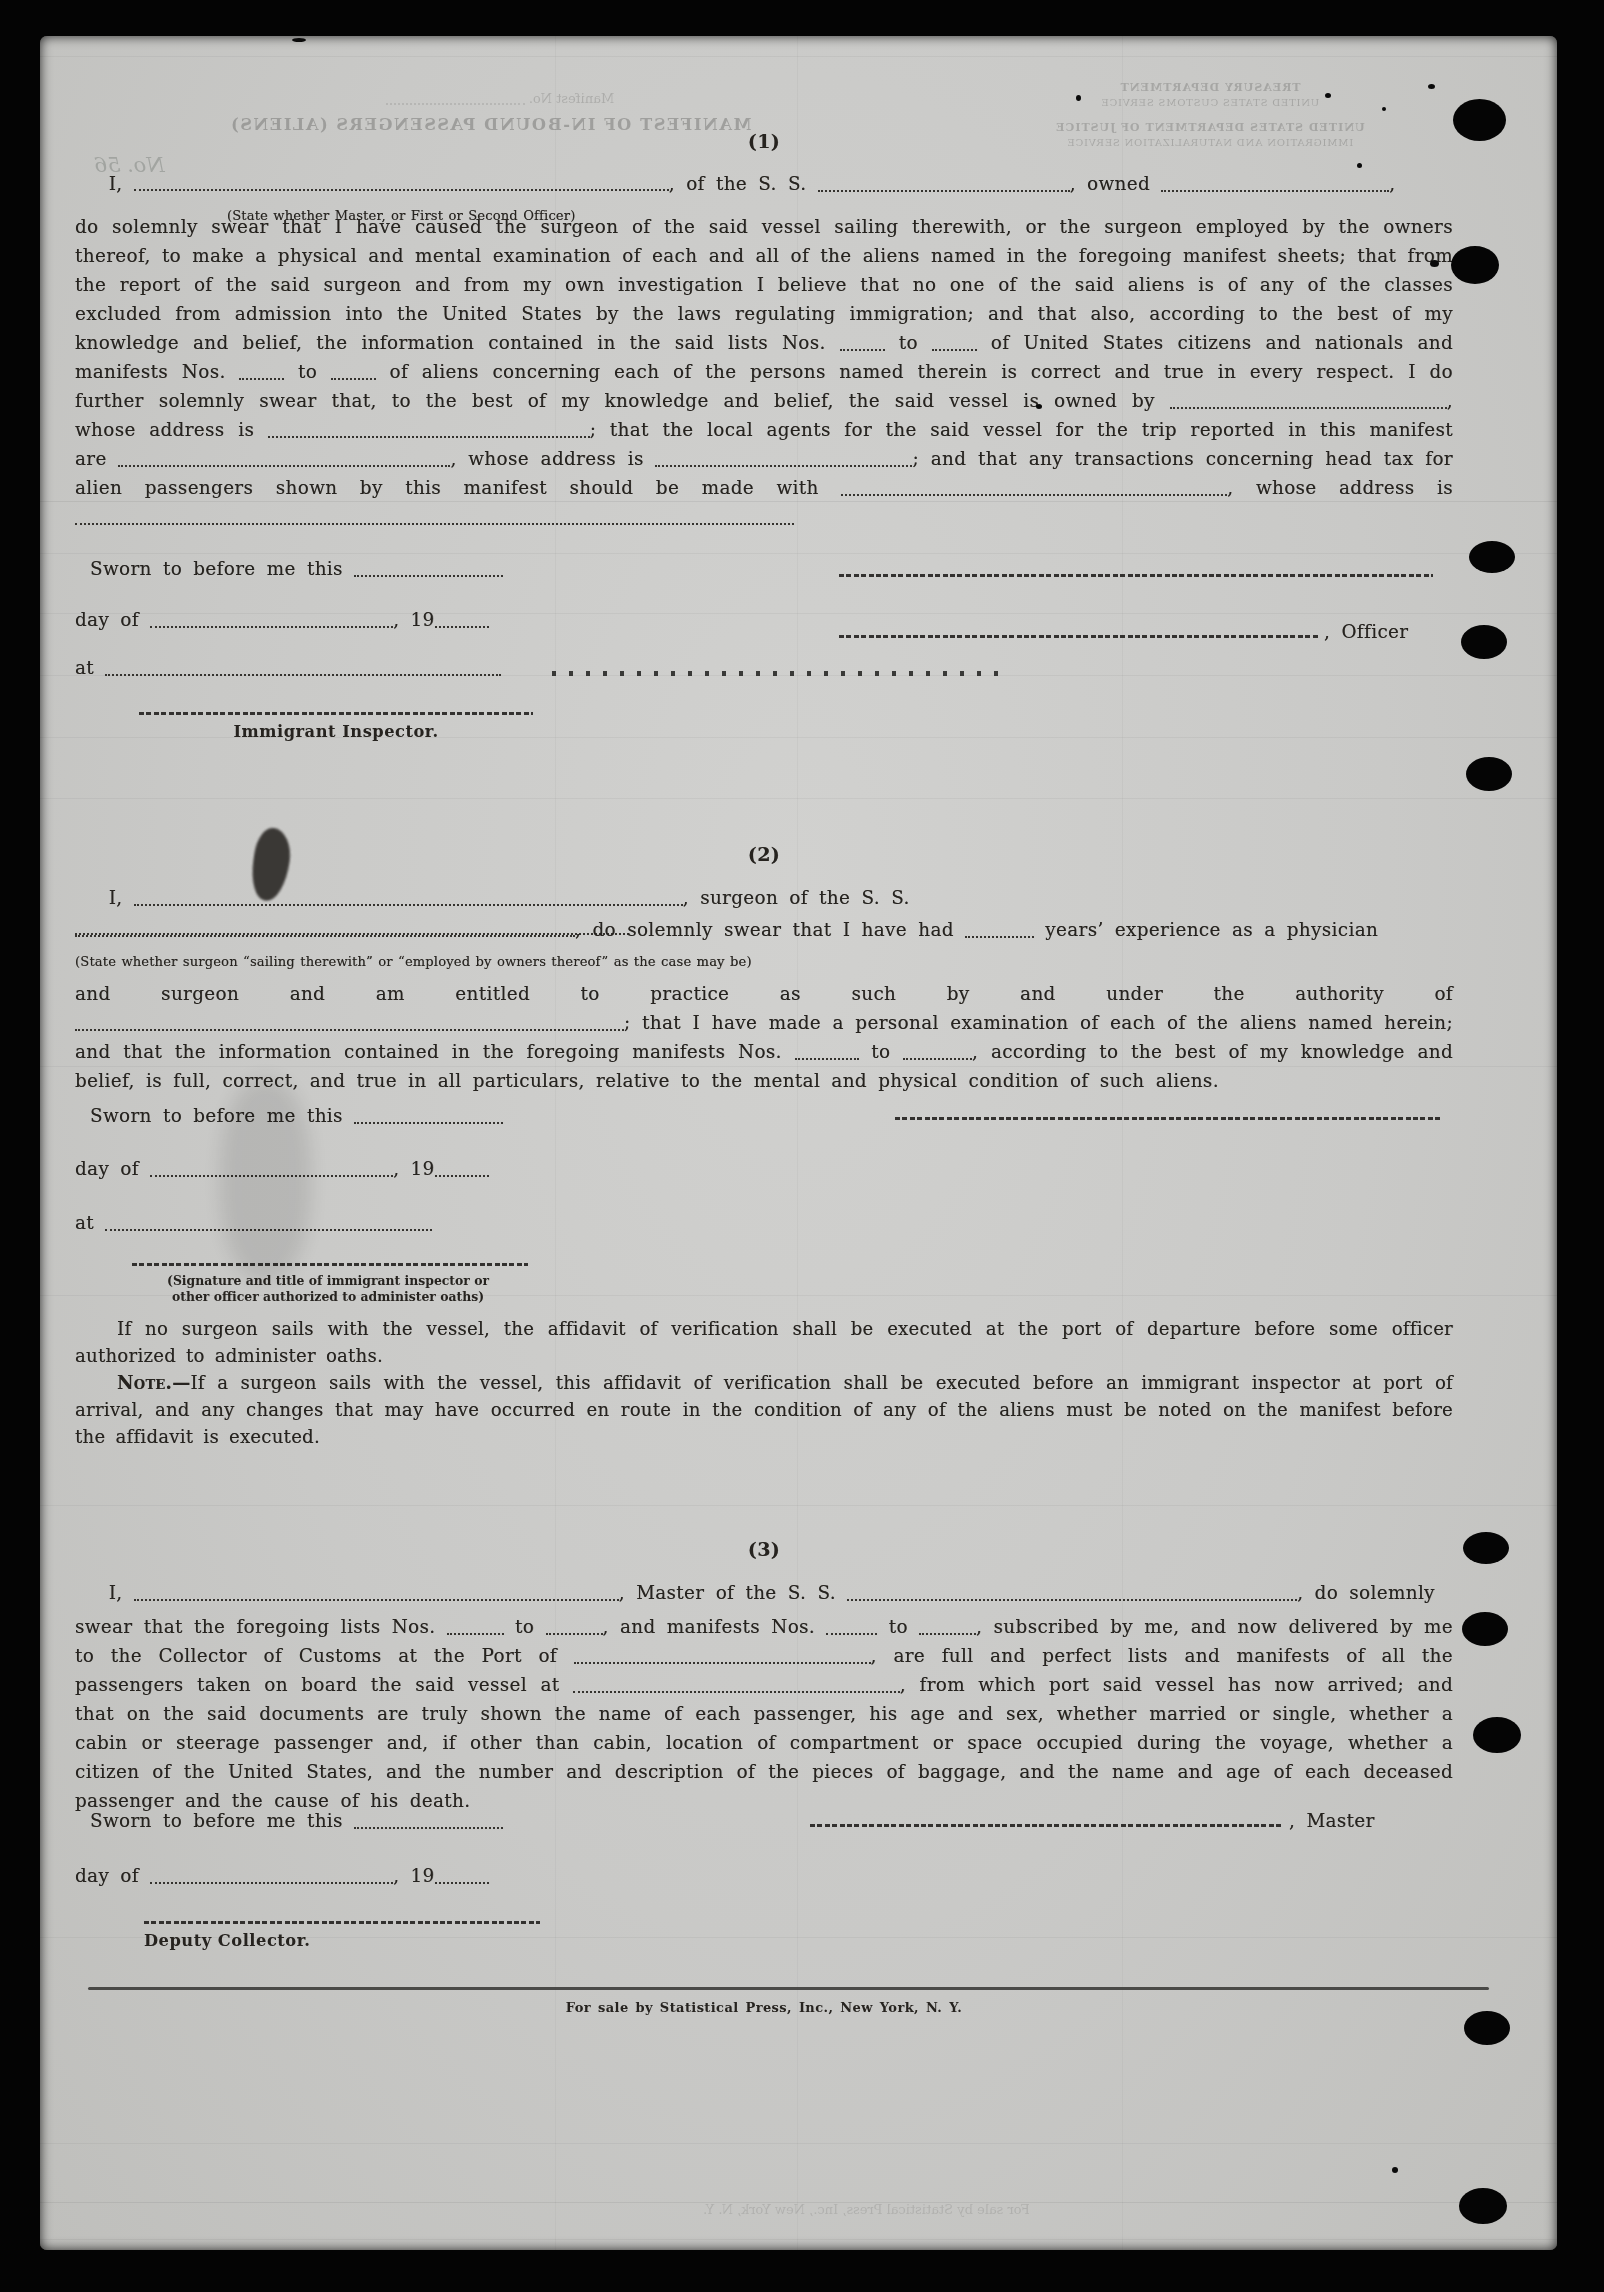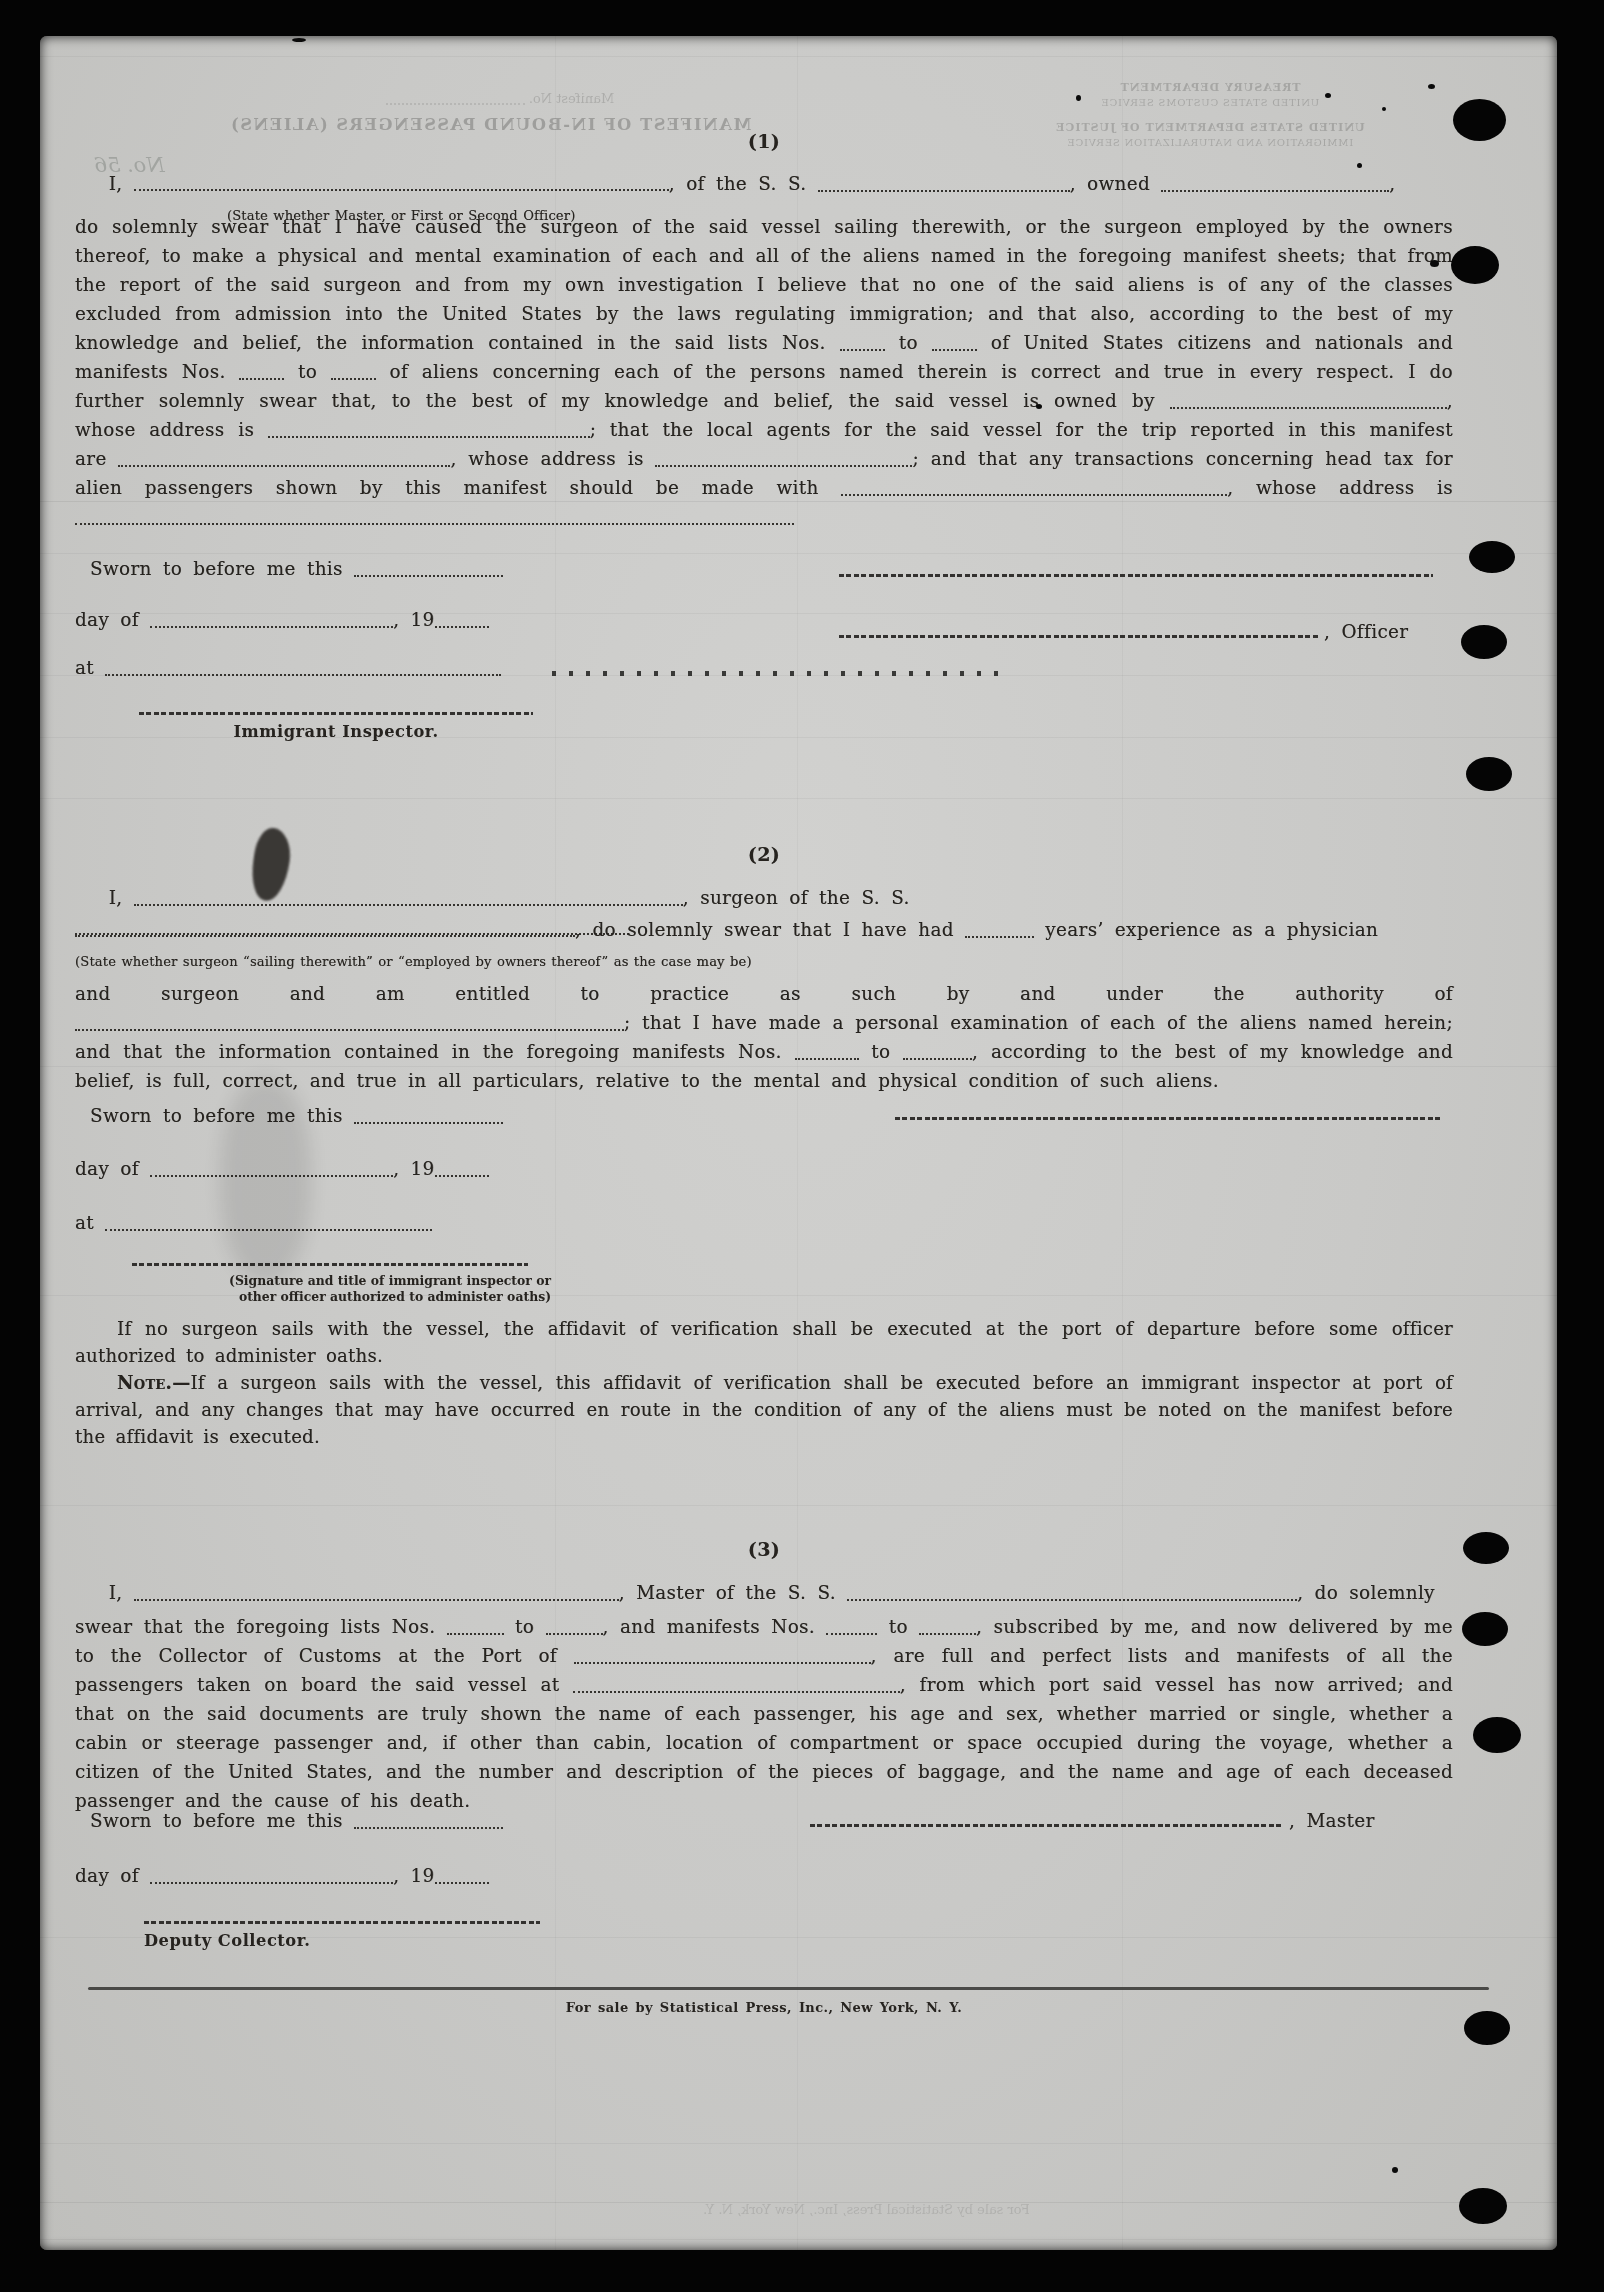--- a/index.html
+++ b/index.html
@@ -28,21 +28,21 @@
   .labeled .sub{display:block;font-size:13px;font-weight:normal;letter-spacing:0.2px;
                 line-height:17px;margin-top:16px;white-space:nowrap;word-spacing:1px;}
   .dashline{position:absolute;height:3px;
             background:repeating-linear-gradient(90deg,#1e1c1a 0 5px,rgba(30,28,26,0) 5px 7.4px);
             opacity:.88;}
   .thinline{position:absolute;height:0;border-bottom:2px dotted #34322e;}
   .dotrow{position:absolute;height:5px;
           background:repeating-linear-gradient(90deg,#141412 0 4px,transparent 4px 17px);
           opacity:.8;}
   .sworn{position:absolute;}
-  .sworn .item{position:absolute;white-space:nowrap;text-align:right;}
+  .sworn .item{position:absolute;white-space:nowrap;}
   .scriptlbl{font-weight:bold;font-size:16.3px;letter-spacing:0.5px;}
   .siglbl{font-size:12.4px;font-weight:bold;line-height:16px;text-align:center;}
   .notepar{font-size:18px;line-height:27px;letter-spacing:0.3px;word-spacing:4px;
            text-align:justify;text-indent:42px;margin:0;
            text-shadow:0.3px 0.3px 0.6px rgba(38,35,31,.45);}
   .smallcaps{font-variant:small-caps;}
   .footrule{position:absolute;left:48px;top:1951px;width:1401px;height:3px;
             background:#2b2a28;opacity:.8;border-radius:2px;}
   .imprint{font-size:13px;font-weight:bold;letter-spacing:0.4px;word-spacing:2px;}
   

